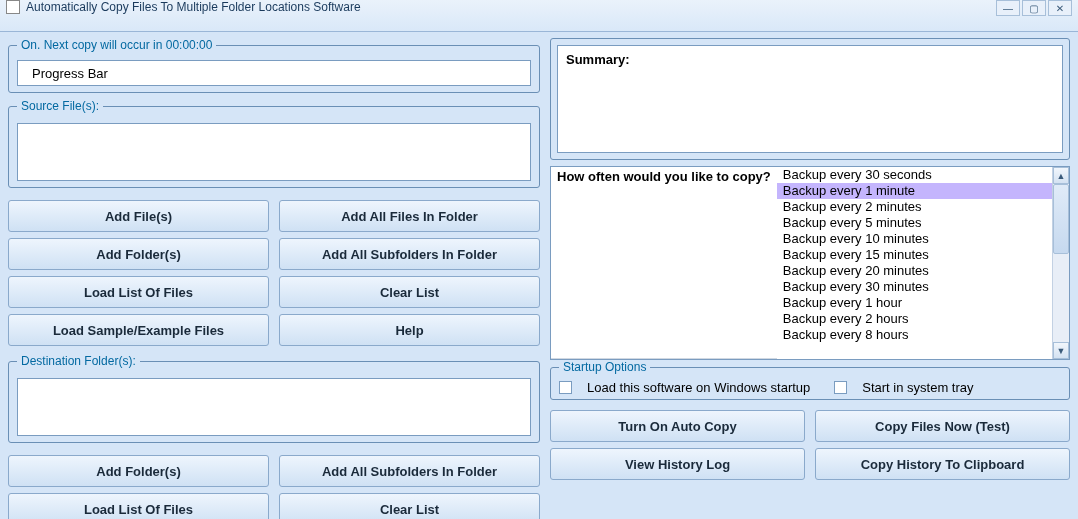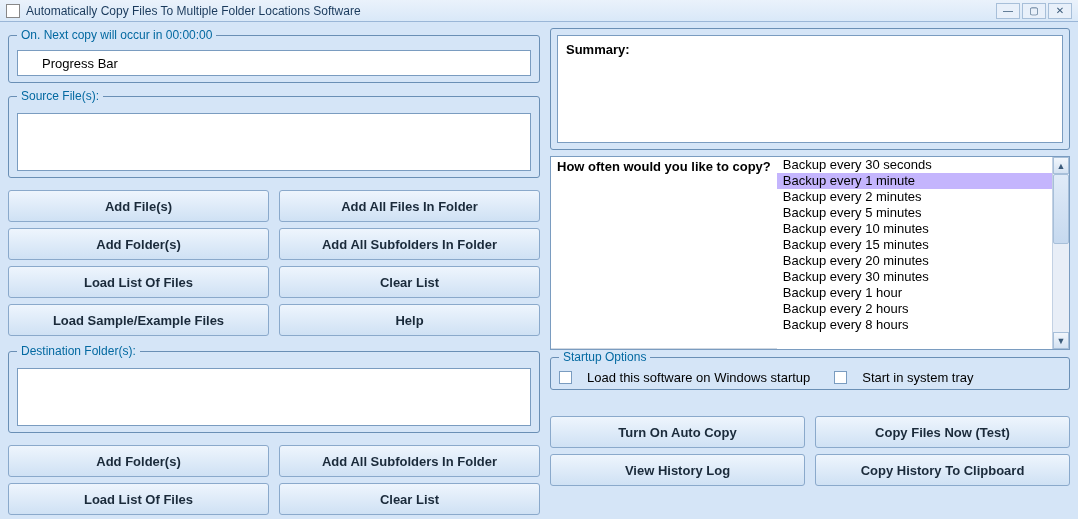--- a/index.html
+++ b/index.html
@@ -1,28 +1,28 @@
 <!DOCTYPE html>
 <html><head>
 <meta charset="utf-8">
 <style>
 * { box-sizing: border-box; margin: 0; padding: 0; font-family: "Segoe UI", Tahoma, Arial, sans-serif; font-size: 13px; }
 body { background: #d5e5f7; width: 1078px; height: 519px; overflow: hidden; }
-.titlebar { height: 22px; background: linear-gradient(#eaf2fb, #d9e8f8); display: flex; align-items: center; padding: 0 6px; border-bottom: 1px solid #9ab6d7; }
+.titlebar { height: 32px; background: linear-gradient(#eaf2fb, #d9e8f8); display: flex; align-items: flex-start; padding: 0 6px; border-bottom: 1px solid #9ab6d7; }
 .titlebar .icon { width: 14px; height: 14px; background: #fff; border: 1px solid #888; margin-right: 6px; display: inline-block; }
 .titlebar .title { flex: 1; font-size: 12px; color: #1a3a5c; }
 .titlebar .winbtn { width: 24px; height: 16px; margin-left: 2px; background: #e8f0fa; border: 1px solid #a7bfd9; display: flex; align-items: center; justify-content: center; font-size: 10px; color: #3a5a7a; cursor: pointer; }
 .content { display: flex; padding: 6px 8px; gap: 10px; height: calc(100% - 22px); }
 .col { display: flex; flex-direction: column; }
 .col.left { width: 532px; }
 .col.right { flex: 1; }
 fieldset { border: 1px solid #6a8fb5; border-radius: 3px; background: #d5e5f7; padding: 8px 8px 6px 8px; margin-bottom: 6px; position: relative; }
 fieldset.nolegend { padding-top: 10px; }
 legend { color: #0369a1; font-size: 12px; padding: 0 4px; background: #d5e5f7; }
-.textbox { width: 100%; background: #fff; border: 1px solid #7a9cc0; height: 26px; padding: 4px 24px; font-size: 13px; }
+.textbox { width: 100%; background: #fff; border: 1px solid #7a9cc0; height: 26px; padding: 4px 14px; font-size: 13px; }
 .listbox { width: 100%; background: #fff; border: 1px solid #7a9cc0; }
 .btnrow { display: flex; gap: 10px; margin-top: 6px; }
 .btn { flex: 1; height: 32px; background: linear-gradient(#eef5fd, #cfe1f4); border: 1px solid #8aa9cb; border-radius: 3px; font-weight: bold; color: #1a2a3a; cursor: pointer; }
 .summarybox { width: 100%; background: #fff; border: 1px solid #7a9cc0; height: 108px; padding: 6px 8px; font-size: 13px; font-weight: bold; }
 .howoften { background: #fff; border: 1px solid #7a9cc0; height: 194px; display: flex; position: relative; }
 .howoften .hdr { font-weight: bold; padding: 2px 6px; border-bottom: 1px solid #d0d8e2; }
 .howoften .listwrap { flex: 1; overflow: hidden; display: flex; }
 .howoften .items { flex: 1; overflow: hidden; }
 .howoften .item { padding: 0 6px; height: 16px; line-height: 16px; cursor: pointer; white-space: nowrap; }
 .howoften .item.selected { background: #c4b5fd; }
@@ -129,21 +129,21 @@
           <span>Load this software on Windows startup</span>
         </label>
         <label class="chk">
           <span class="box"></span>
           <span>Start in system tray</span>
         </label>
       </div>
     </fieldset>
 
     <div class="bottomrows-right">
-      <div class="btnrow" style="margin-top:16px">
+      <div class="btnrow" style="margin-top:0">
         <button class="btn">Turn On Auto Copy</button>
         <button class="btn">Copy Files Now (Test)</button>
       </div>
       <div class="btnrow" style="margin-top:0">
         <button class="btn">View History Log</button>
         <button class="btn">Copy History To Clipboard</button>
       </div>
     </div>
   </div>
 </div>

